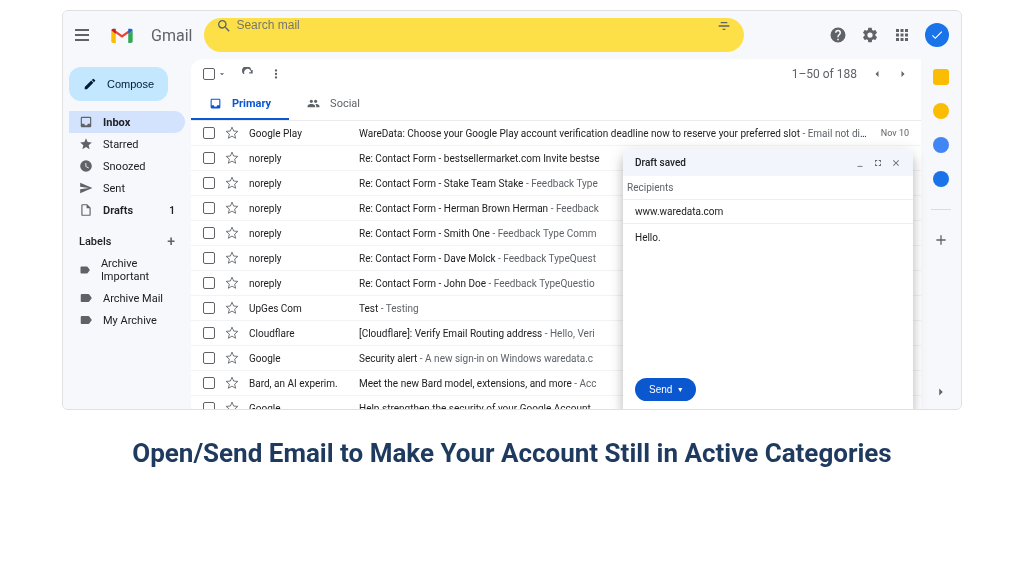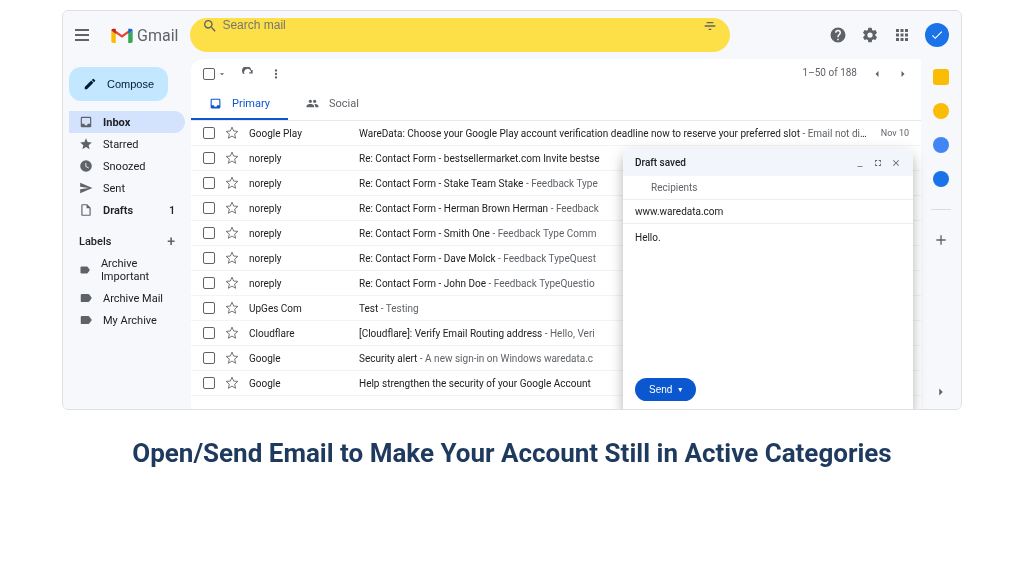--- a/index.html
+++ b/index.html
@@ -2,21 +2,21 @@
 <html><head>
 <meta charset="utf-8">
 <style>
 * { margin: 0; padding: 0; box-sizing: border-box; }
 body { font-family: 'Google Sans', Roboto, Arial, sans-serif; font-size: 11px; color: #202124; background: #fff; }
 .app-wrapper { width: 1024px; height: 576px; margin: 0 auto; display: flex; flex-direction: column; }
 .gmail-frame { width: 900px; height: 400px; border: 1px solid #e0e0e0; border-radius: 6px; overflow: hidden; position: relative; background: #f6f8fc; margin: 10px auto 0; display: flex; flex-direction: column; }
 .top-bar { height: 48px; display: flex; align-items: center; padding: 0 12px; gap: 12px; background: #f6f8fc; }
 .menu-icon { width: 24px; display: flex; flex-direction: column; gap: 3px; cursor: pointer; }
 .menu-icon span { display: block; height: 2px; background: #5f6368; width: 14px; }
-.logo { display: flex; align-items: center; gap: 4px; }
+.logo { display: flex; align-items: center; gap: 18px; }
 .logo-svg { width: 22px; height: 16px; }
 .logo-text { font-size: 16px; color: #5f6368; font-weight: 400; }
 .search-bar { flex: 1; max-width: 540px; background: #fde047; border-radius: 24px; height: 34px; display: flex; align-items: flex-start; padding: 0 12px; gap: 4px; }
 .search-bar svg { width: 16px; height: 16px; fill: #5f6368; }
 .search-bar input { flex: 1; border: none; background: transparent; outline: none; font-size: 12px; color: #5f6368; }
 .search-filter { margin-left: auto; }
 .top-right { margin-left: auto; display: flex; align-items: center; gap: 14px; }
 .icon-btn { width: 18px; height: 18px; fill: #5f6368; cursor: pointer; }
 .avatar { width: 24px; height: 24px; border-radius: 50%; background: #1a73e8; display: flex; align-items: center; justify-content: center; }
 .avatar svg { width: 14px; height: 14px; fill: #fff; }
@@ -30,40 +30,40 @@
 .nav-item.bold-nav { font-weight: 600; }
 .nav-item svg { width: 14px; height: 14px; fill: #5f6368; }
 .nav-item .count { margin-left: auto; font-size: 10px; }
 .labels-header { display: flex; justify-content: space-between; align-items: center; padding: 12px 10px 4px; font-size: 11px; font-weight: 500; }
 .labels-header .plus { font-size: 14px; color: #5f6368; cursor: pointer; }
 .content-area { flex: 1; background: #fff; border-radius: 12px 0 0 0; overflow: hidden; display: flex; flex-direction: column; position: relative; }
 .toolbar { display: flex; align-items: center; padding: 8px 12px; gap: 14px; }
 .checkbox-combo { display: flex; align-items: center; gap: 2px; }
 .chk { width: 12px; height: 12px; border: 1.5px solid #5f6368; border-radius: 2px; }
 .toolbar svg { width: 14px; height: 14px; fill: #5f6368; cursor: pointer; }
-.page-info { margin-left: auto; font-size: 10px; color: #5f6368; display: flex; align-items: flex-start; gap: 14px; }
+.page-info { margin-left: auto; font-size: 12px; color: #5f6368; display: flex; align-items: flex-end; gap: 14px; }
 .tabs-row { display: flex; border-bottom: 1px solid #e8eaed; }
 .tab { display: flex; align-items: center; gap: 10px; padding: 8px 18px; font-size: 11px; color: #5f6368; cursor: pointer; border-bottom: 2px solid transparent; }
-.tab.active { color: #0b57d0; border-bottom-color: #0b57d0; font-weight: 400; }
+.tab.active { color: #0b57d0; border-bottom-color: #0b57d0; font-weight: 700; }
 .tab svg { width: 13px; height: 13px; fill: currentColor; }
 .email-list { flex: 1; overflow-y: auto; }
 .email-row { display: flex; align-items: center; padding: 5px 12px; gap: 10px; border-bottom: 1px solid #f1f3f4; cursor: pointer; font-size: 10px; }
 .email-row .chk { flex-shrink: 0; }
 .email-row .star { width: 14px; height: 14px; fill: none; stroke: #5f6368; stroke-width: 1.5; flex-shrink: 0; }
 .sender { width: 100px; flex-shrink: 0; white-space: nowrap; overflow: hidden; text-overflow: ellipsis; }
 .subject { flex: 1; white-space: nowrap; overflow: hidden; text-overflow: ellipsis; }
 .preview { color: #5f6368; }
 .date { flex-shrink: 0; color: #5f6368; font-size: 9px; }
 .sidebar-right { width: 40px; background: #f6f8fc; display: flex; flex-direction: column; align-items: center; padding: 10px 0; gap: 18px; }
 .sidebar-right .sicon { width: 16px; height: 16px; border-radius: 3px; }
 .compose-popup { position: absolute; right: 48px; bottom: 0; width: 290px; height: 260px; background: #fff; border-radius: 8px 8px 0 0; box-shadow: 0 8px 10px 1px rgba(0,0,0,.14),0 3px 14px 2px rgba(0,0,0,.12); display: flex; flex-direction: column; z-index: 10; }
 .popup-header { background: #f2f6fc; padding: 8px 12px; display: flex; align-items: center; border-radius: 8px 8px 0 0; font-size: 10px; font-weight: 500; gap: 8px; }
 .popup-header-icons { margin-left: auto; display: flex; gap: 8px; }
 .popup-header-icons svg { width: 10px; height: 10px; fill: #5f6368; cursor: pointer; }
-.popup-field { padding: 6px 28px; border-bottom: 1px solid #eceff1; font-size: 10px; color: #5f6368; }
+.popup-field { padding: 6px 4px; border-bottom: 1px solid #eceff1; font-size: 10px; color: #5f6368; }
 .popup-subject { padding: 6px 12px; border-bottom: 1px solid #eceff1; font-size: 10px; color: #202124; }
 .popup-body { flex: 1; padding: 8px 12px; font-size: 10px; color: #202124; }
 .popup-footer { padding: 8px 12px; display: flex; align-items: center; gap: 19px; }
 .send-btn { background: #0b57d0; color: #fff; border: none; border-radius: 18px; padding: 6px 14px; font-size: 10px; font-weight: 500; cursor: pointer; display: flex; align-items: center; gap: 6px; }
 .send-btn .arrow { font-size: 8px; }
 .popup-footer svg { width: 13px; height: 13px; fill: #5f6368; cursor: pointer; }
 .popup-footer .spacer { flex: 1; }
 .caption { text-align: center; padding: 28px 31px; font-size: 26px; font-weight: 700; color: #1f3a5f; line-height: 1.2; }
 </style>
 </head>
@@ -310,20 +310,29 @@
               </svg>
     <div class="sender">Google</div>
     <div class="subject">Security alert<span class="preview"> - A new sign-in on Windows waredata.c</span></div>
     <div class="date"></div>
             </div>
             <div class="email-row">
     <div class="chk"></div>
     <svg class="star" viewBox="0 0 24 24">
                 <path d="M12 17.27L18.18 21l-1.64-7.03L22 9.24l-7.19-.61L12 2 9.19 8.63 2 9.24l5.46 4.73L5.82 21z"></path>
               </svg>
+    <div class="sender">Bard, an AI experim.</div>
+    <div class="subject">Meet the new Bard model, extensions, and more<span class="preview"> - Acc</span></div>
+    <div class="date"></div>
+            </div>
+            <div class="email-row">
+    <div class="chk"></div>
+    <svg class="star" viewBox="0 0 24 24">
+                <path d="M12 17.27L18.18 21l-1.64-7.03L22 9.24l-7.19-.61L12 2 9.19 8.63 2 9.24l5.46 4.73L5.82 21z"></path>
+              </svg>
     <div class="sender">Google</div>
     <div class="subject">Help strengthen the security of your Google Account<span class="preview"></span></div>
     <div class="date"></div>
             </div>
           </div>
       </div>
 
       <div class="sidebar-right">
         <div class="sicon" style="background:#fbbc04"></div>
         <div class="sicon" style="background:#fbbc04;border-radius:50%"></div>

